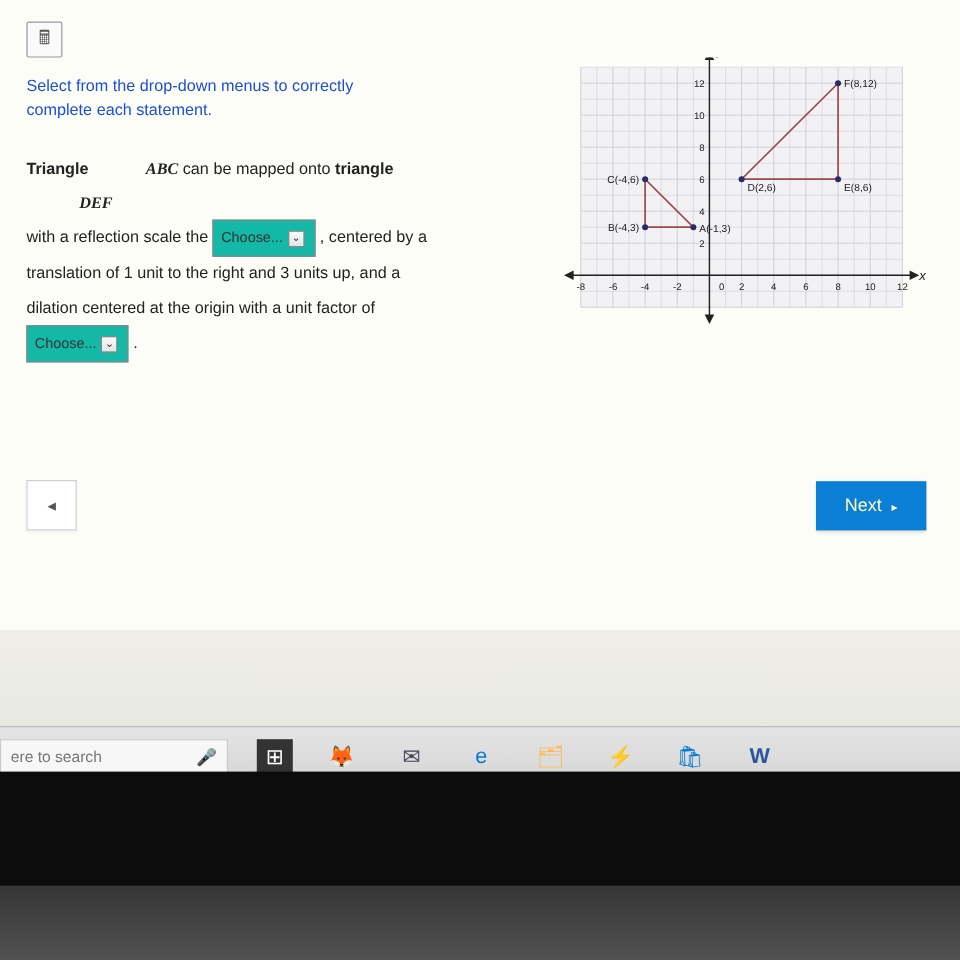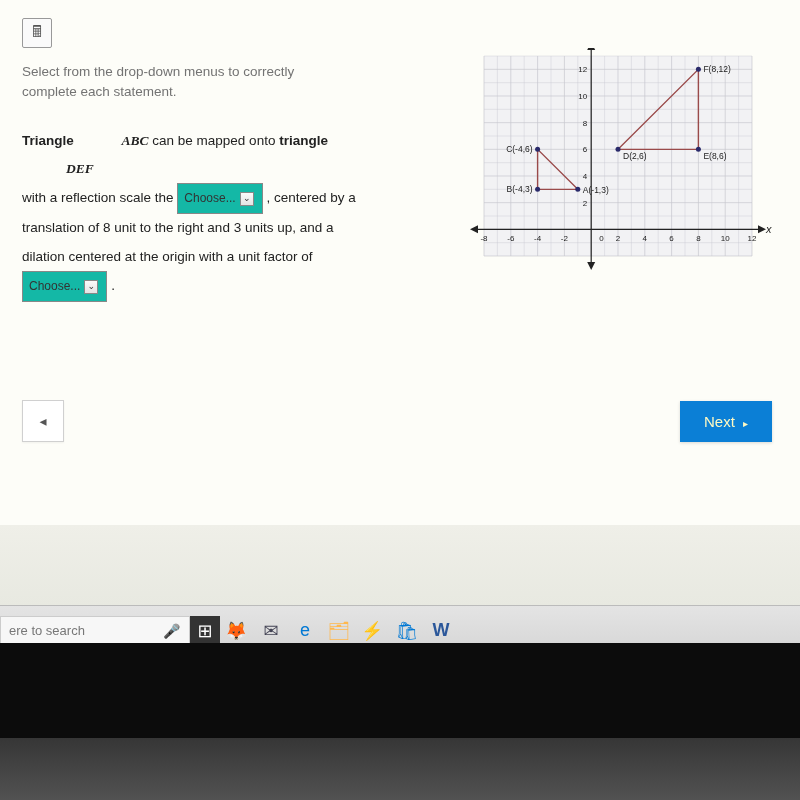--- a/index.html
+++ b/index.html
@@ -33,21 +33,21 @@
   align-items: center;
   justify-content: center;
   font-size: 16px;
   color: #555;
   background: #fafafa;
 }
 .prompt {
   margin-top: 14px;
   font-size: 13.5px;
   line-height: 1.5;
-  color: #737373;
+  color: #1d4ed8;
   width: 330px;
 }
 .question-block {
   margin-top: 24px;
   font-size: 13.5px;
   line-height: 2.1;
   color: #222;
   width: 360px;
 }
 .mathit { font-style: italic; font-family: 'Times New Roman', serif; margin-left: 44px; }
@@ -116,21 +116,21 @@
 .taskbar {
   position: absolute;
   left: 0;
   right: 0;
   top: 605px;
   height: 50px;
   background: linear-gradient(#e4e4e4, #d5d5d5);
   display: flex;
   align-items: center;
   padding: 0 0 0 0;
-  gap: 0;
+  gap: 24px;
   border-top: 1px solid #bbb;
 }
 .search-box {
   background: #f7f7f7;
   border: 1px solid #ccc;
   height: 30px;
   width: 190px;
   display: flex;
   align-items: center;
   padding: 0 8px;
@@ -191,21 +191,21 @@
         <span class="bold">Triangle </span><span class="bold mathit">ABC</span><span>  can be mapped onto </span><span class="bold">triangle </span><span class="bold mathit">DEF</span>
       </div>
       <div>
         <span>with a reflection scale the </span>
         <span class="dropdown">
           <span>Choose...</span>
           <span class="chev">⌄</span>
         </span>
         <span>, centered by a</span>
       </div>
-      <div>translation of 8 unit to the right and 3 units up, and a</div>
+      <div>translation of 1 unit to the right and 3 units up, and a</div>
       <div>dilation centered at the origin with a unit factor of</div>
       <div>
         <span class="dropdown">
           <span>Choose...</span>
           <span class="chev">⌄</span>
         </span>
         <span>.</span>
       </div>
     </div>
 

